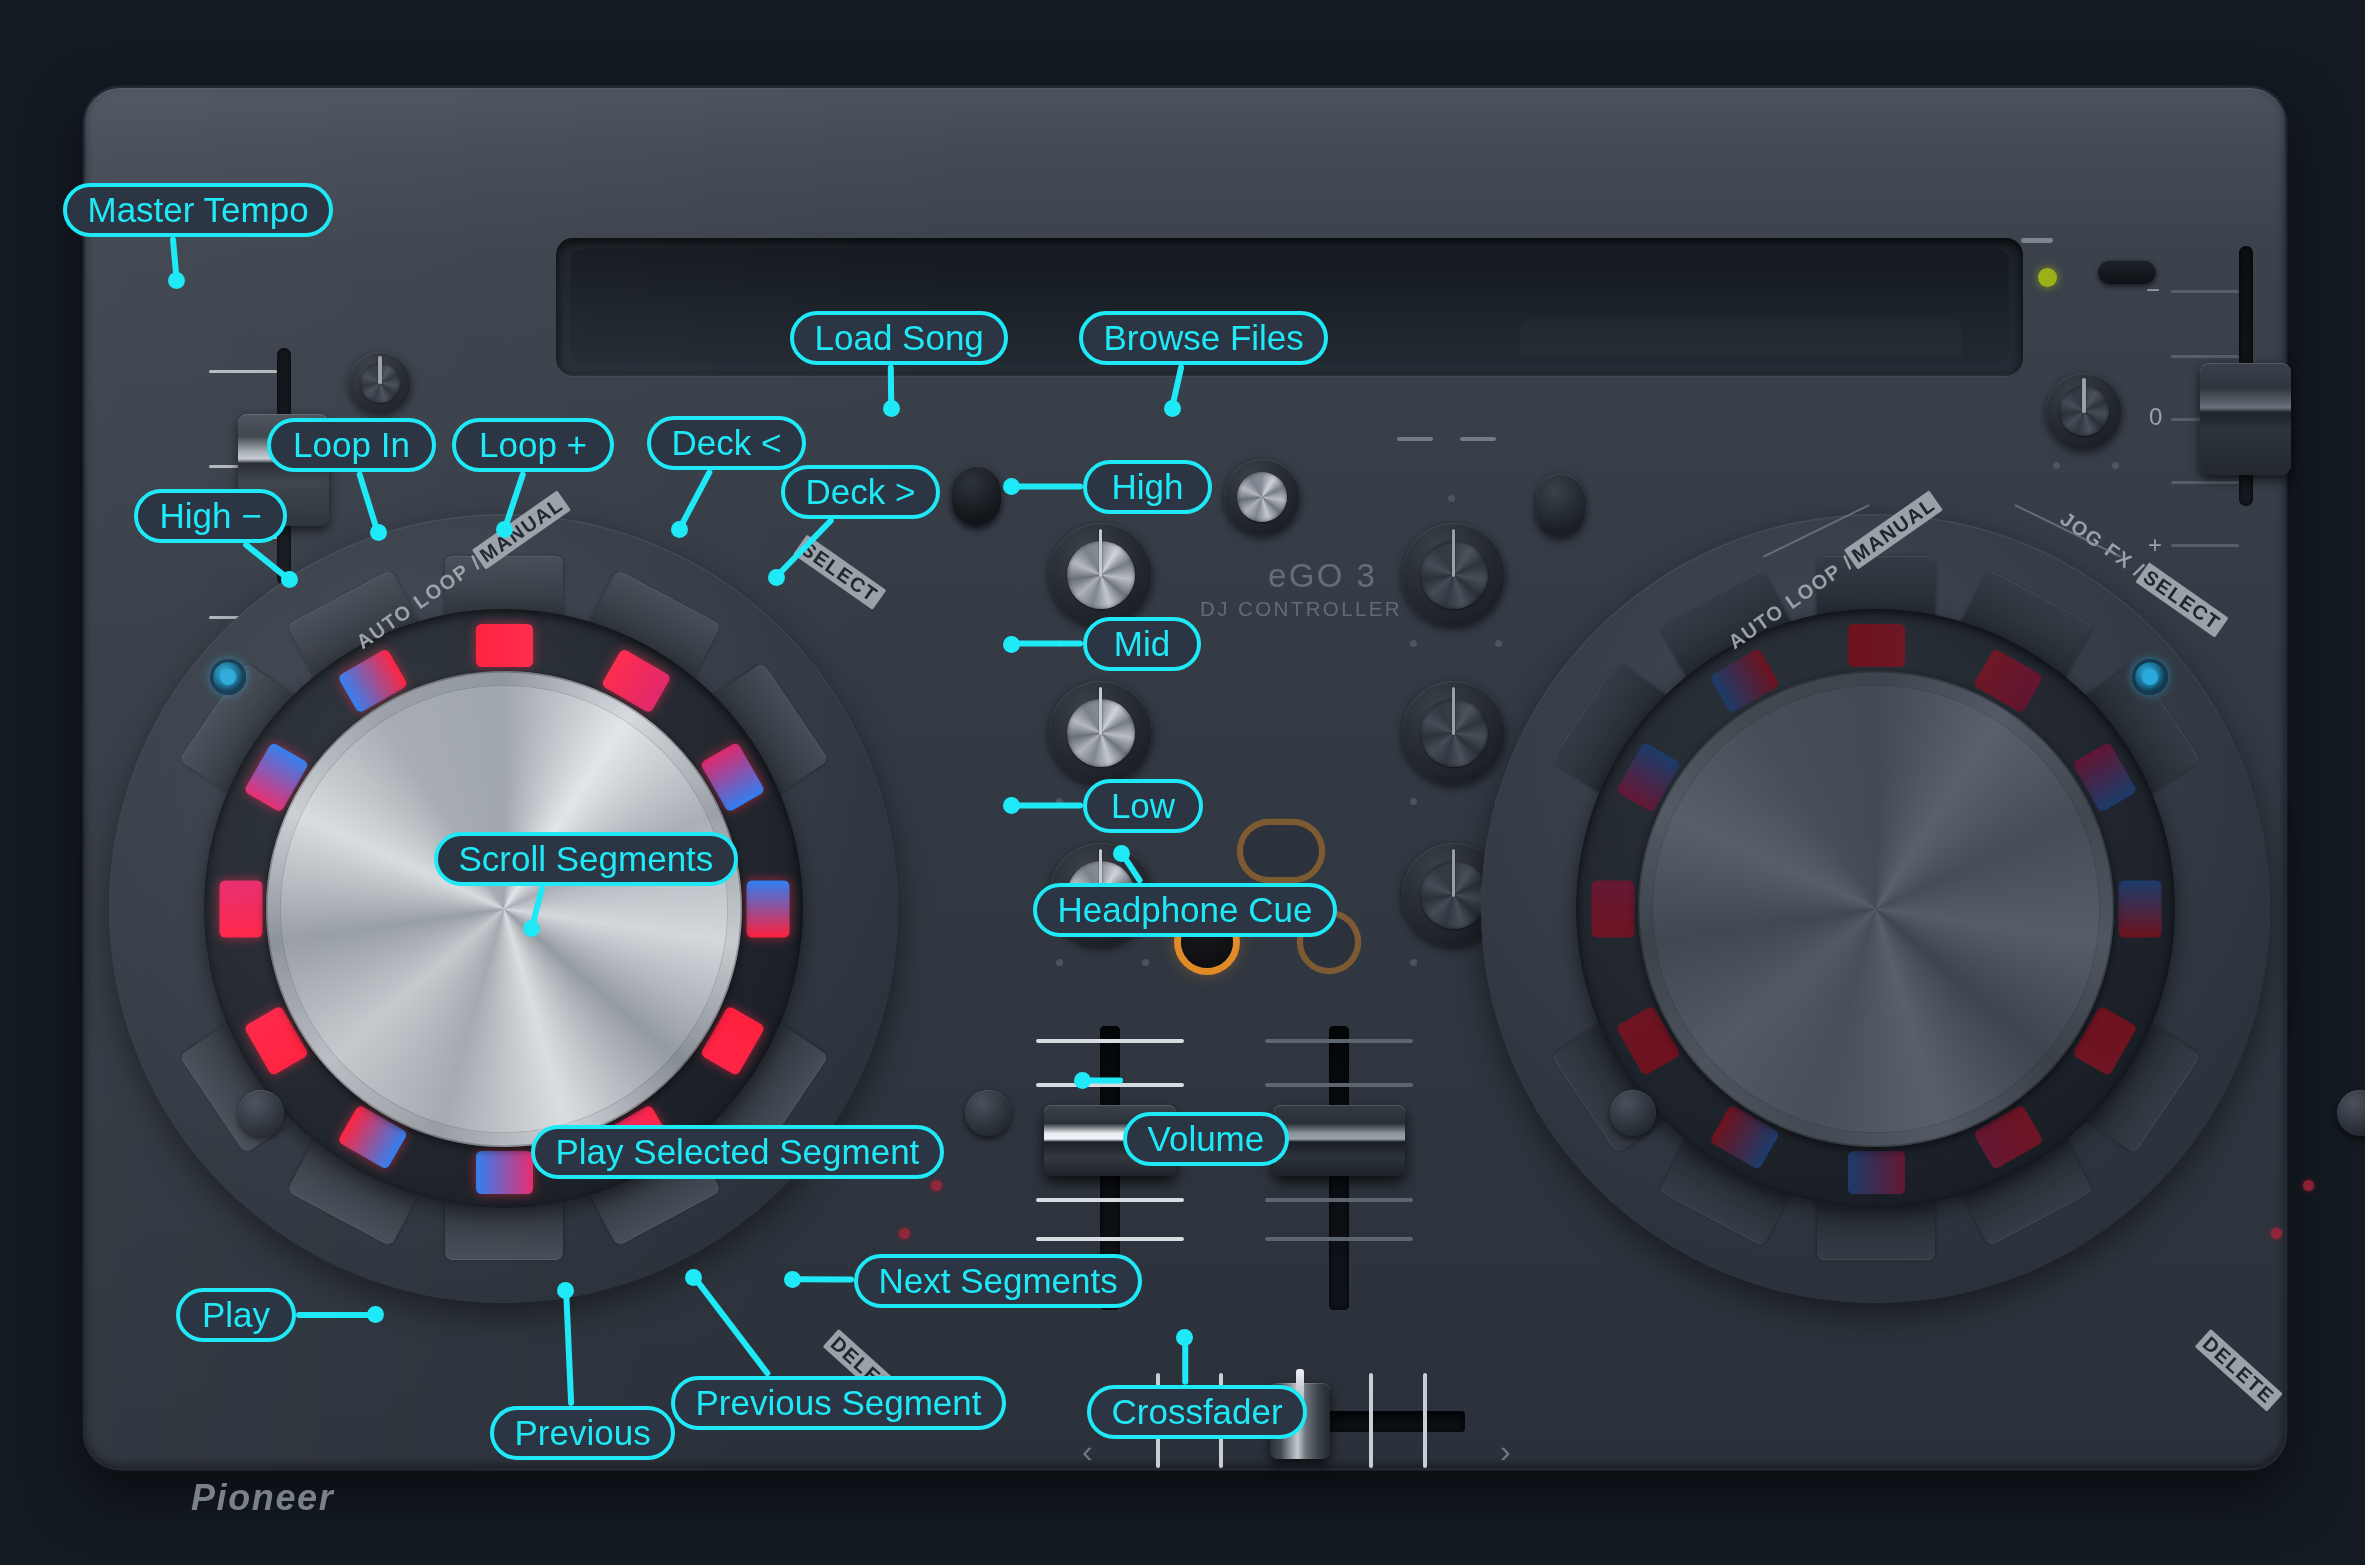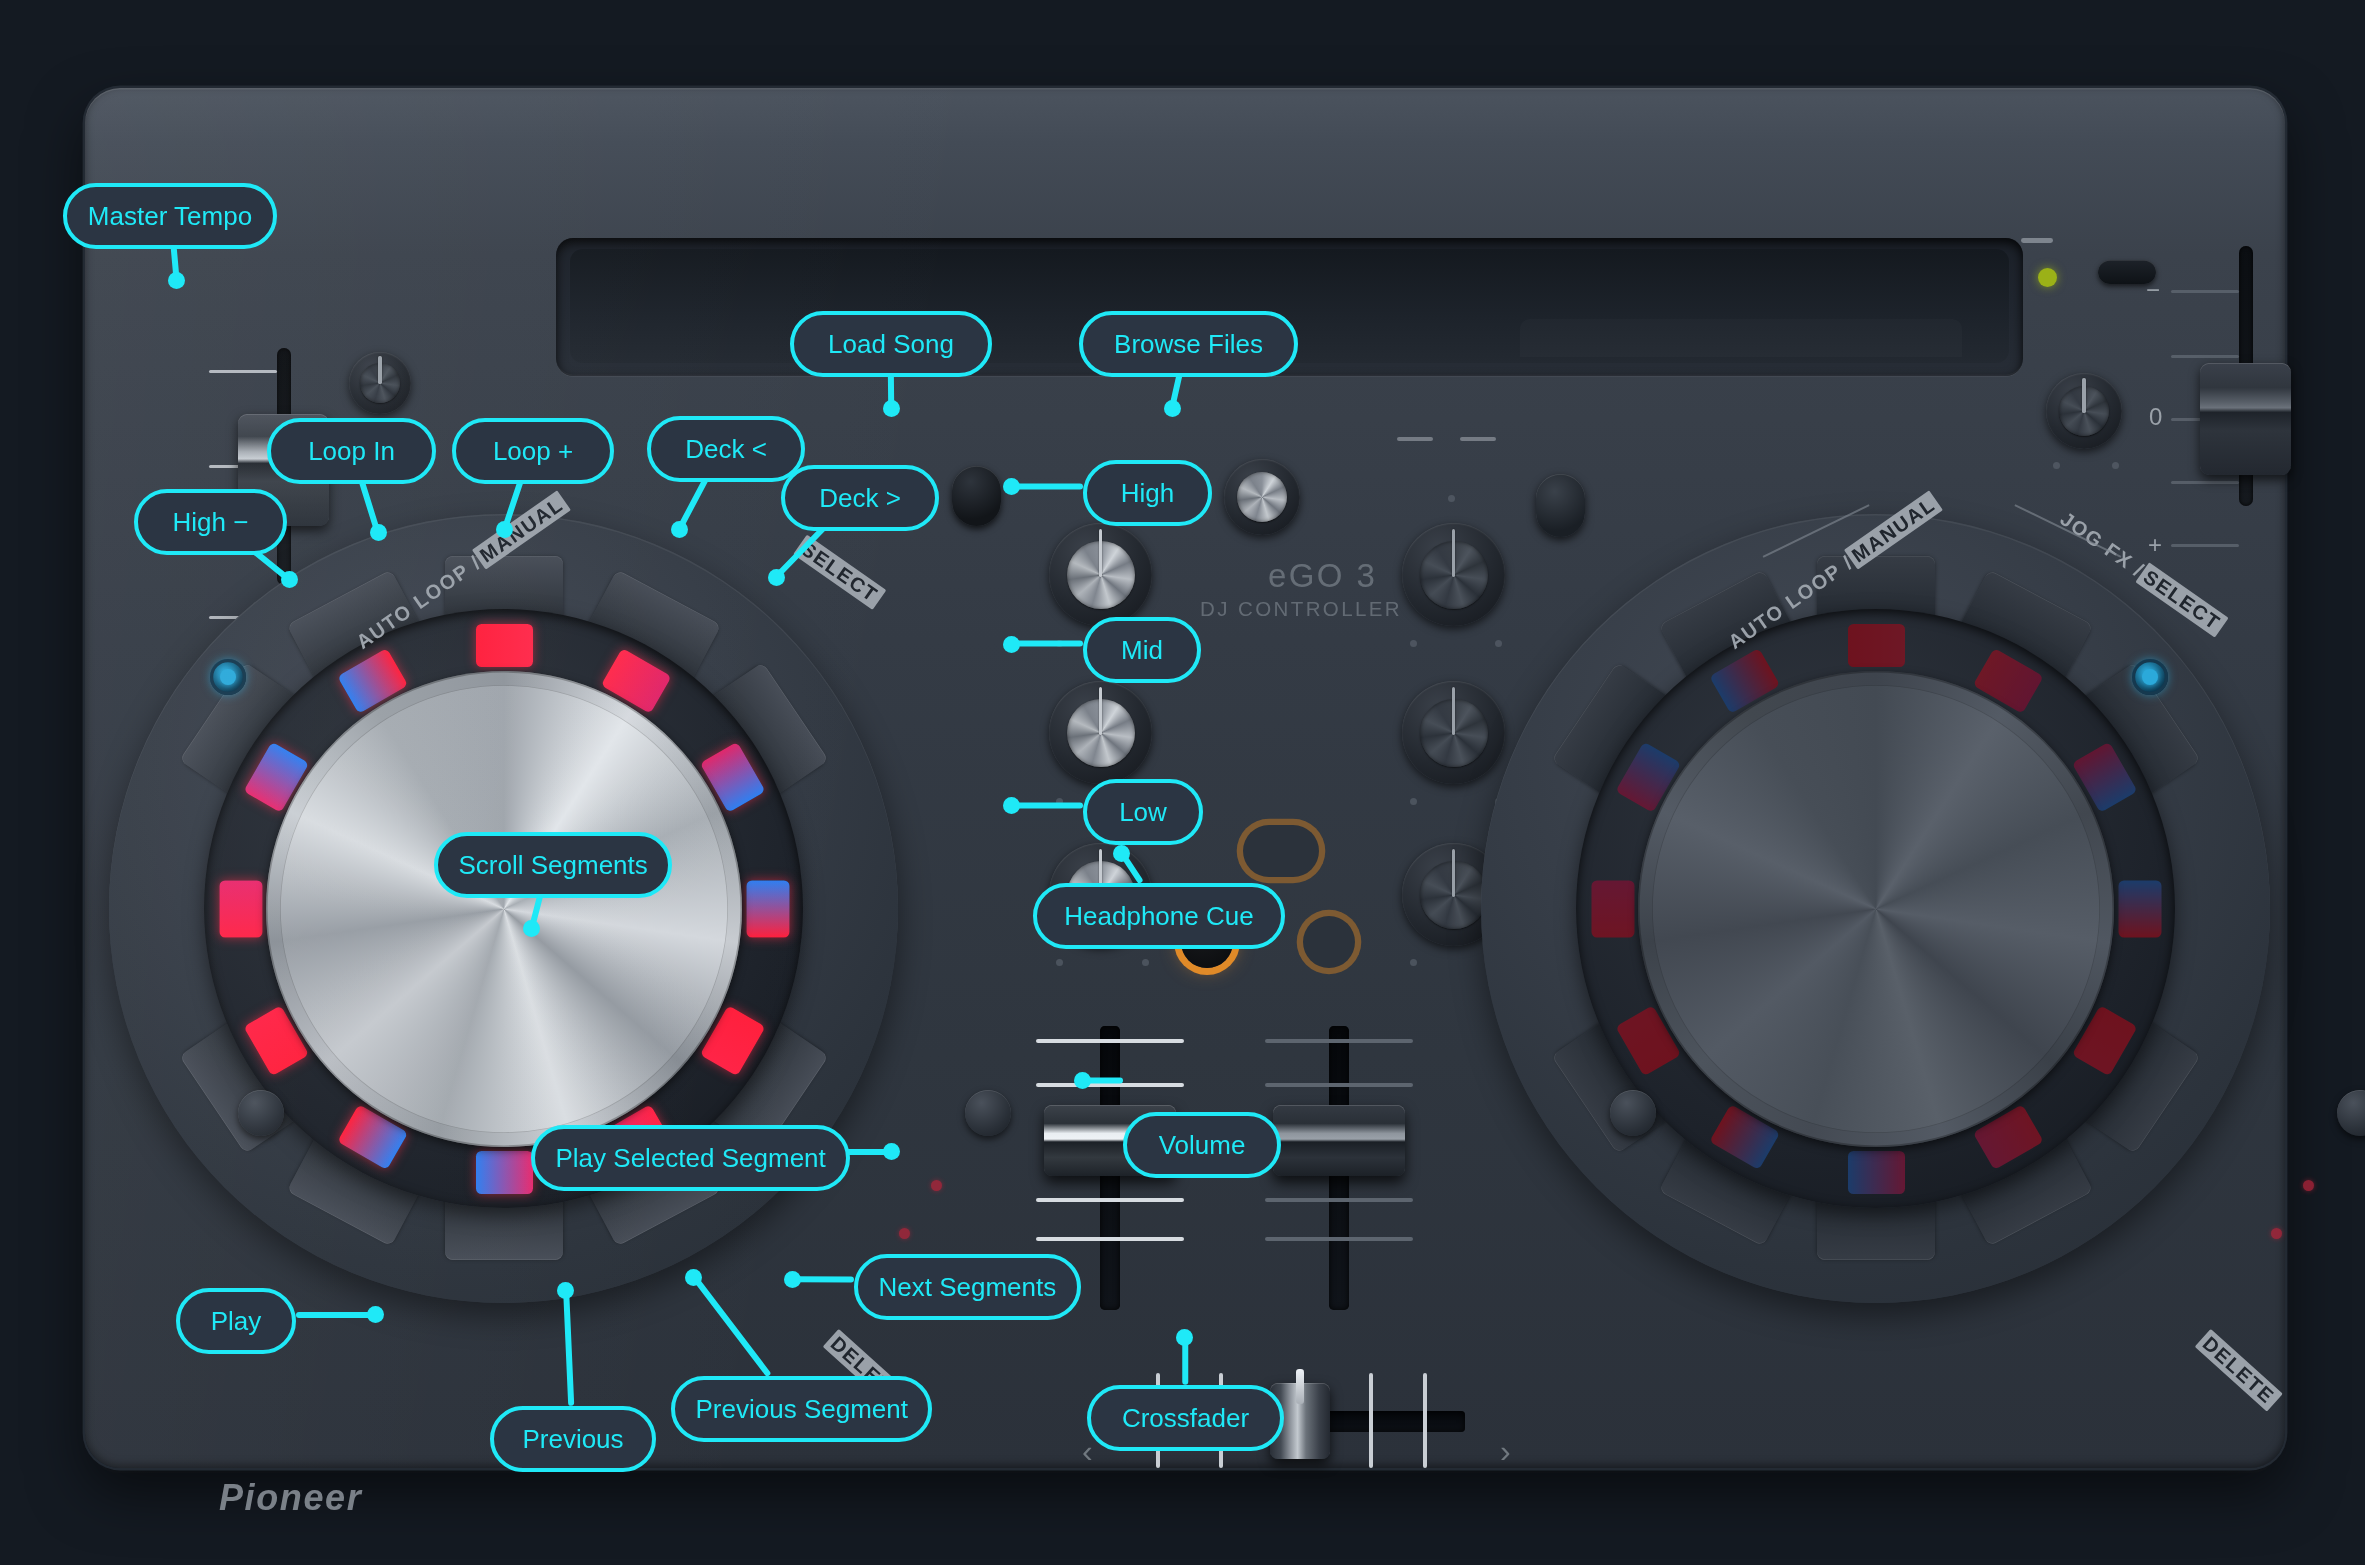--- a/index.html
+++ b/index.html
@@ -138,28 +138,28 @@
     box-shadow:0 3.2px 8px rgba(0,0,0,.65),inset 0 0.8px 0 rgba(255,255,255,.12);}
   .hdash{position:absolute;width:36px;height:4px;border-radius:2.4px;background:#848b93;opacity:.8;}
   #pwrLed{position:absolute;left:1953px;top:180px;width:19px;height:19px;border-radius:50%;
     background:#9bb117;box-shadow:0 0 9.5px rgba(155,177,23,.7);}
   #pwrBtn{position:absolute;left:2013px;top:172px;width:58px;height:24px;border-radius:12.6px;
     background:linear-gradient(180deg,#1d2229,#0e1216);
     box-shadow:inset 0 0.8px 0 rgba(255,255,255,.12),0 2.4px 5.5px rgba(0,0,0,.6);}
   #pwrDash{position:absolute;left:1936px;top:150px;width:32px;height:4.7px;border-radius:2.4px;background:#9aa1a9;opacity:.7;}
   .faderMark{position:absolute;color:#9aa1a9;font-size:24px;font-weight:400;}
   #pioneer{position:absolute;left:106px;top:1389px;color:#8d949c;font-size:36px;font-style:italic;
-    font-weight:700;letter-spacing:1.6px;opacity:.85;margin-left:28px;}
+    font-weight:700;letter-spacing:1.6px;opacity:.85;}
   #brand1{position:absolute;left:1183px;top:469px;color:#6b737c;font-size:33px;letter-spacing:2.4px;opacity:.9;}
   #brand2{position:absolute;left:1115px;top:509px;color:#6b737c;font-size:20.5px;letter-spacing:2.4px;opacity:.85;}
 
   
   .ann{position:absolute;display:flex;align-items:center;justify-content:center;
     background:#2b3543;border:4px solid #1fe9f7;border-radius:788px;
-    color:#1fe9f7;font-size:26px;white-space:nowrap;padding:0 20.5px;height:66px;
+    color:#1fe9f7;font-size:35px;white-space:nowrap;padding:0 20.5px;height:54px;
     box-sizing:border-box;z-index:40;}
   .lead{position:absolute;background:#1fe9f7;z-index:35;transform-origin:0 50%;height:5.5px;border-radius:3.2px;}
   .dotp{position:absolute;width:17.3px;height:17.3px;border-radius:50%;background:#1fe9f7;z-index:36;}
 </style>
 </head>
 <body>
 
 <div id="deviceBase"></div>
 <div id="device">
 

